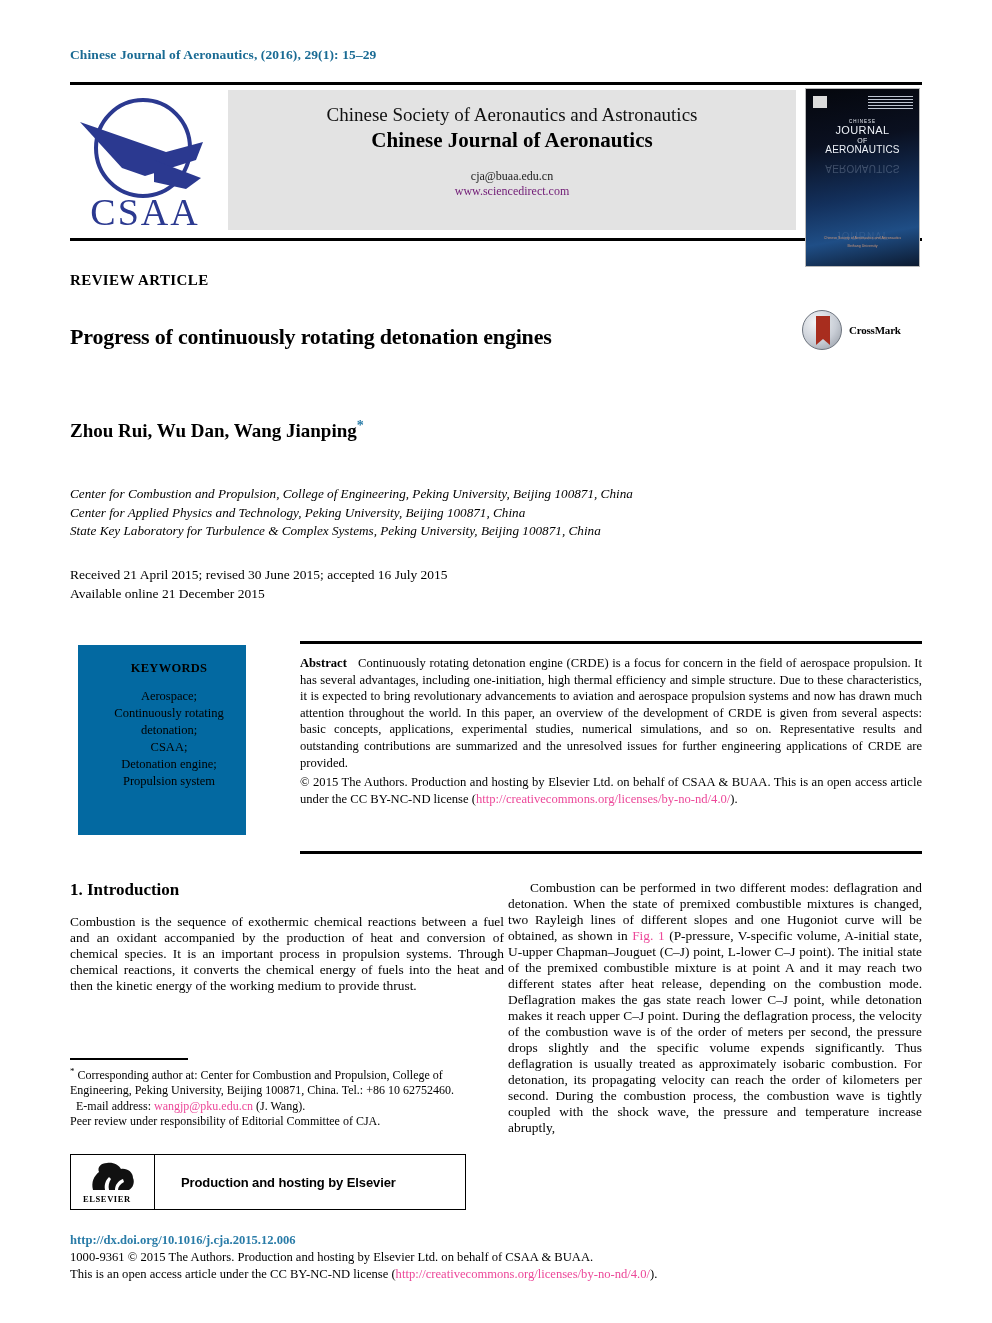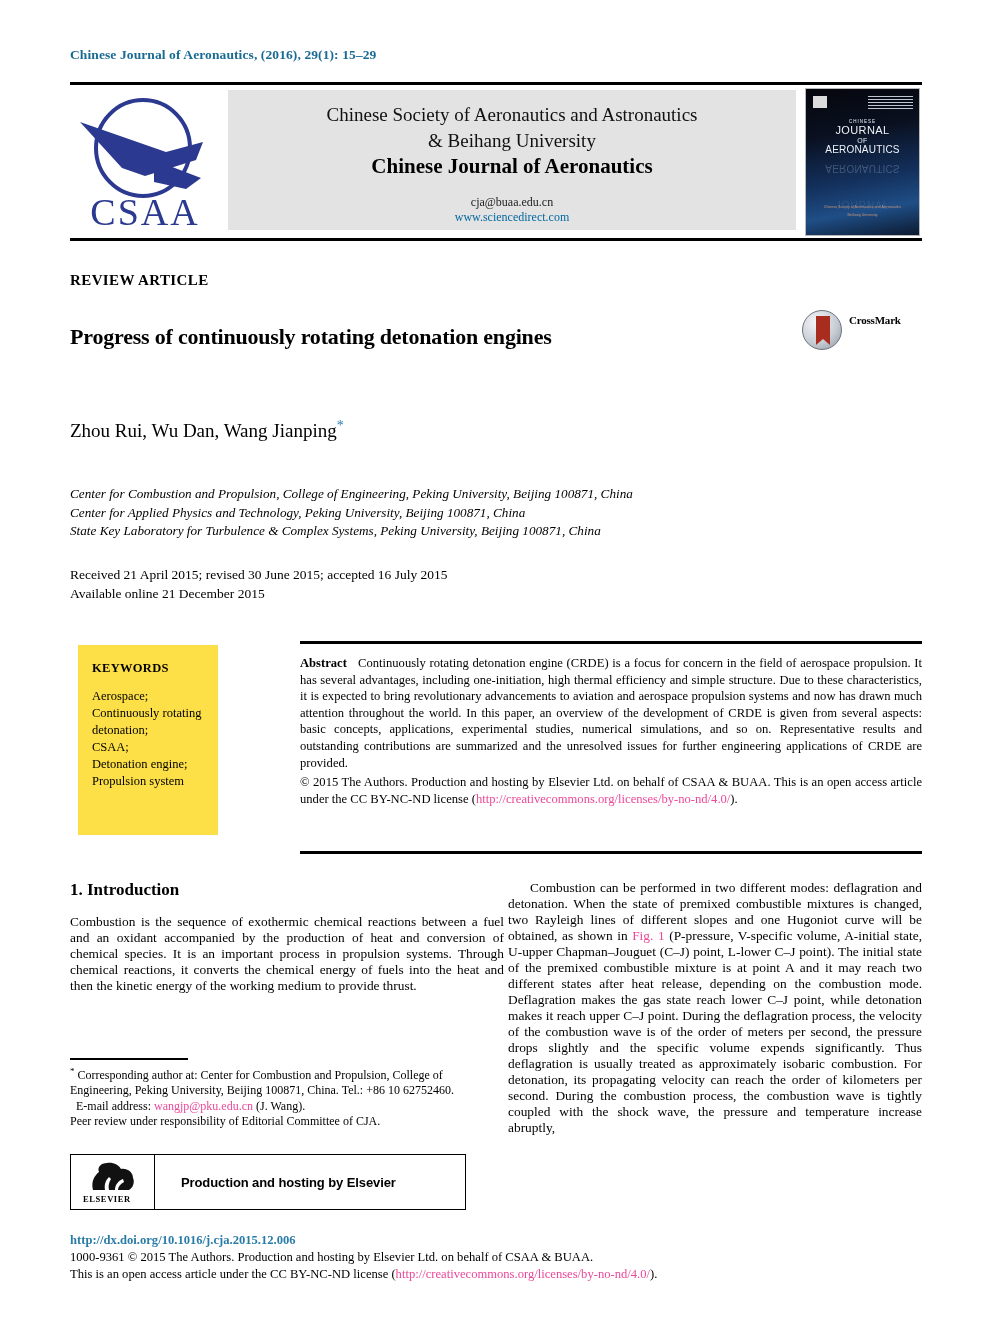--- a/index.html
+++ b/index.html
@@ -89,27 +89,27 @@
     font-weight: bold;
     color: #000;
   }
   .contact {
     font-family: "Liberation Serif", serif;
     font-size: 12px;
     line-height: 15px;
     margin-top: 16px;
     color: #222;
   }
-  .contact .web { color: #0369a1; }
+  .contact .web { color: #701a75; }
   .cover-thumb {
     position: absolute;
     left: 735px;
     top: 6px;
     width: 115px;
-    height: 148px;
+    height: 179px;
     border: 1px solid #b9b9b9;
     background: linear-gradient(170deg,#05070d 0%, #0a1020 30%, #13305c 60%, #1f4e86 80%, #0c1a30 100%);
     overflow: hidden;
   }
   .cover-topbar { position:absolute; left:7px; top:7px; width:14px; height:12px; background:#dcdcdc; }
   .cover-topright { position:absolute; right:6px; top:7px; width:45px; height:14px;
     background: repeating-linear-gradient(to bottom,#bfc6d2 0px,#bfc6d2 1px,transparent 1px,transparent 3px); }
   .cover-ttl { position:absolute; left:0; right:0; top:30px; text-align:center;
     font-family:"Liberation Sans",sans-serif; color:#eef2f8; }
   .cover-ttl .s1 { font-size:4.5px; letter-spacing:1px; }
@@ -169,33 +169,33 @@
   .cm-ribbon:after {
     content:"";
     position:absolute; left:0; bottom:-6px;
     border-left:7px solid #a82d1e;
     border-right:7px solid #a82d1e;
     border-bottom:6px solid transparent;
   }
   .cm-text {
     position: absolute;
     left: 47px;
-    top: 4px;
+    top: 14px;
     font-family: "Liberation Serif", serif;
     font-size: 11px;
     font-weight: bold;
     letter-spacing: -.2px;
   }
   .authors {
     position: absolute;
     left: 70px;
     top: 418px;
     font-family: "Liberation Serif", serif;
     font-size: 19px;
-    font-weight: normal;
+    font-weight: bold;
   }
   .authors .star { color: #2a7ca8; font-size: 14px; vertical-align: super; }
 
   .affils {
     position: absolute;
     left: 70px;
     top: 485px;
     width: 760px;
     font-family: "Liberation Serif", serif;
     font-style: italic;
@@ -210,23 +210,24 @@
     font-family: "Liberation Serif", serif;
     font-size: 13.5px;
     line-height: 19px;
   }
 
   
   .kw-box {
     position: absolute;
     left: 78px;
     top: 645px;
-    width: 140px;
+    width: 168px;
     height: 190px;
-    background: #fde047;
+    background: #0369a1;
+    text-align: center;
   }
   .kw-head {
     font-family: "Liberation Serif", serif;
     font-size: 12.5px;
     font-weight: bold;
     letter-spacing: .3px;
     padding: 16px 0 0 14px;
   }
   .kw-list {
     font-family: "Liberation Serif", serif;
@@ -387,21 +388,20 @@
         <ellipse cx="73" cy="58" rx="47" ry="48" fill="none" stroke="#2b3990" stroke-width="4"></ellipse>
         <path d="M10 32 L96 62 L133 52 L126 70 L75 86 L52 78 Z" fill="#2b3990"></path>
         <path d="M84 70 L131 88 L116 99 L84 92 Z" fill="#2b3990"></path>
         <path d="M18 34 L70 54 L64 60 Z" fill="#ffffff" opacity="0"></path>
         <text x="75" y="135" text-anchor="middle" fill="#2b3990" font-family="Liberation Serif, serif" font-size="38" letter-spacing="2">CSAA</text>
       </svg>
     </div>
 
     <div class="center-box">
       <div class="soc-line">Chinese Society of Aeronautics and Astronautics</div>
-      <div class="soc-line" style="padding-top:0">&amp; Beihang University</div>
       <div class="cja-title">Chinese Journal of Aeronautics</div>
       <div class="contact">
         <div>cja@buaa.edu.cn</div>
         <div class="web">www.sciencedirect.com</div>
       </div>
     </div>
 
     <div class="cover-thumb">
       <div class="cover-topbar"></div>
       <div class="cover-topright"></div>

